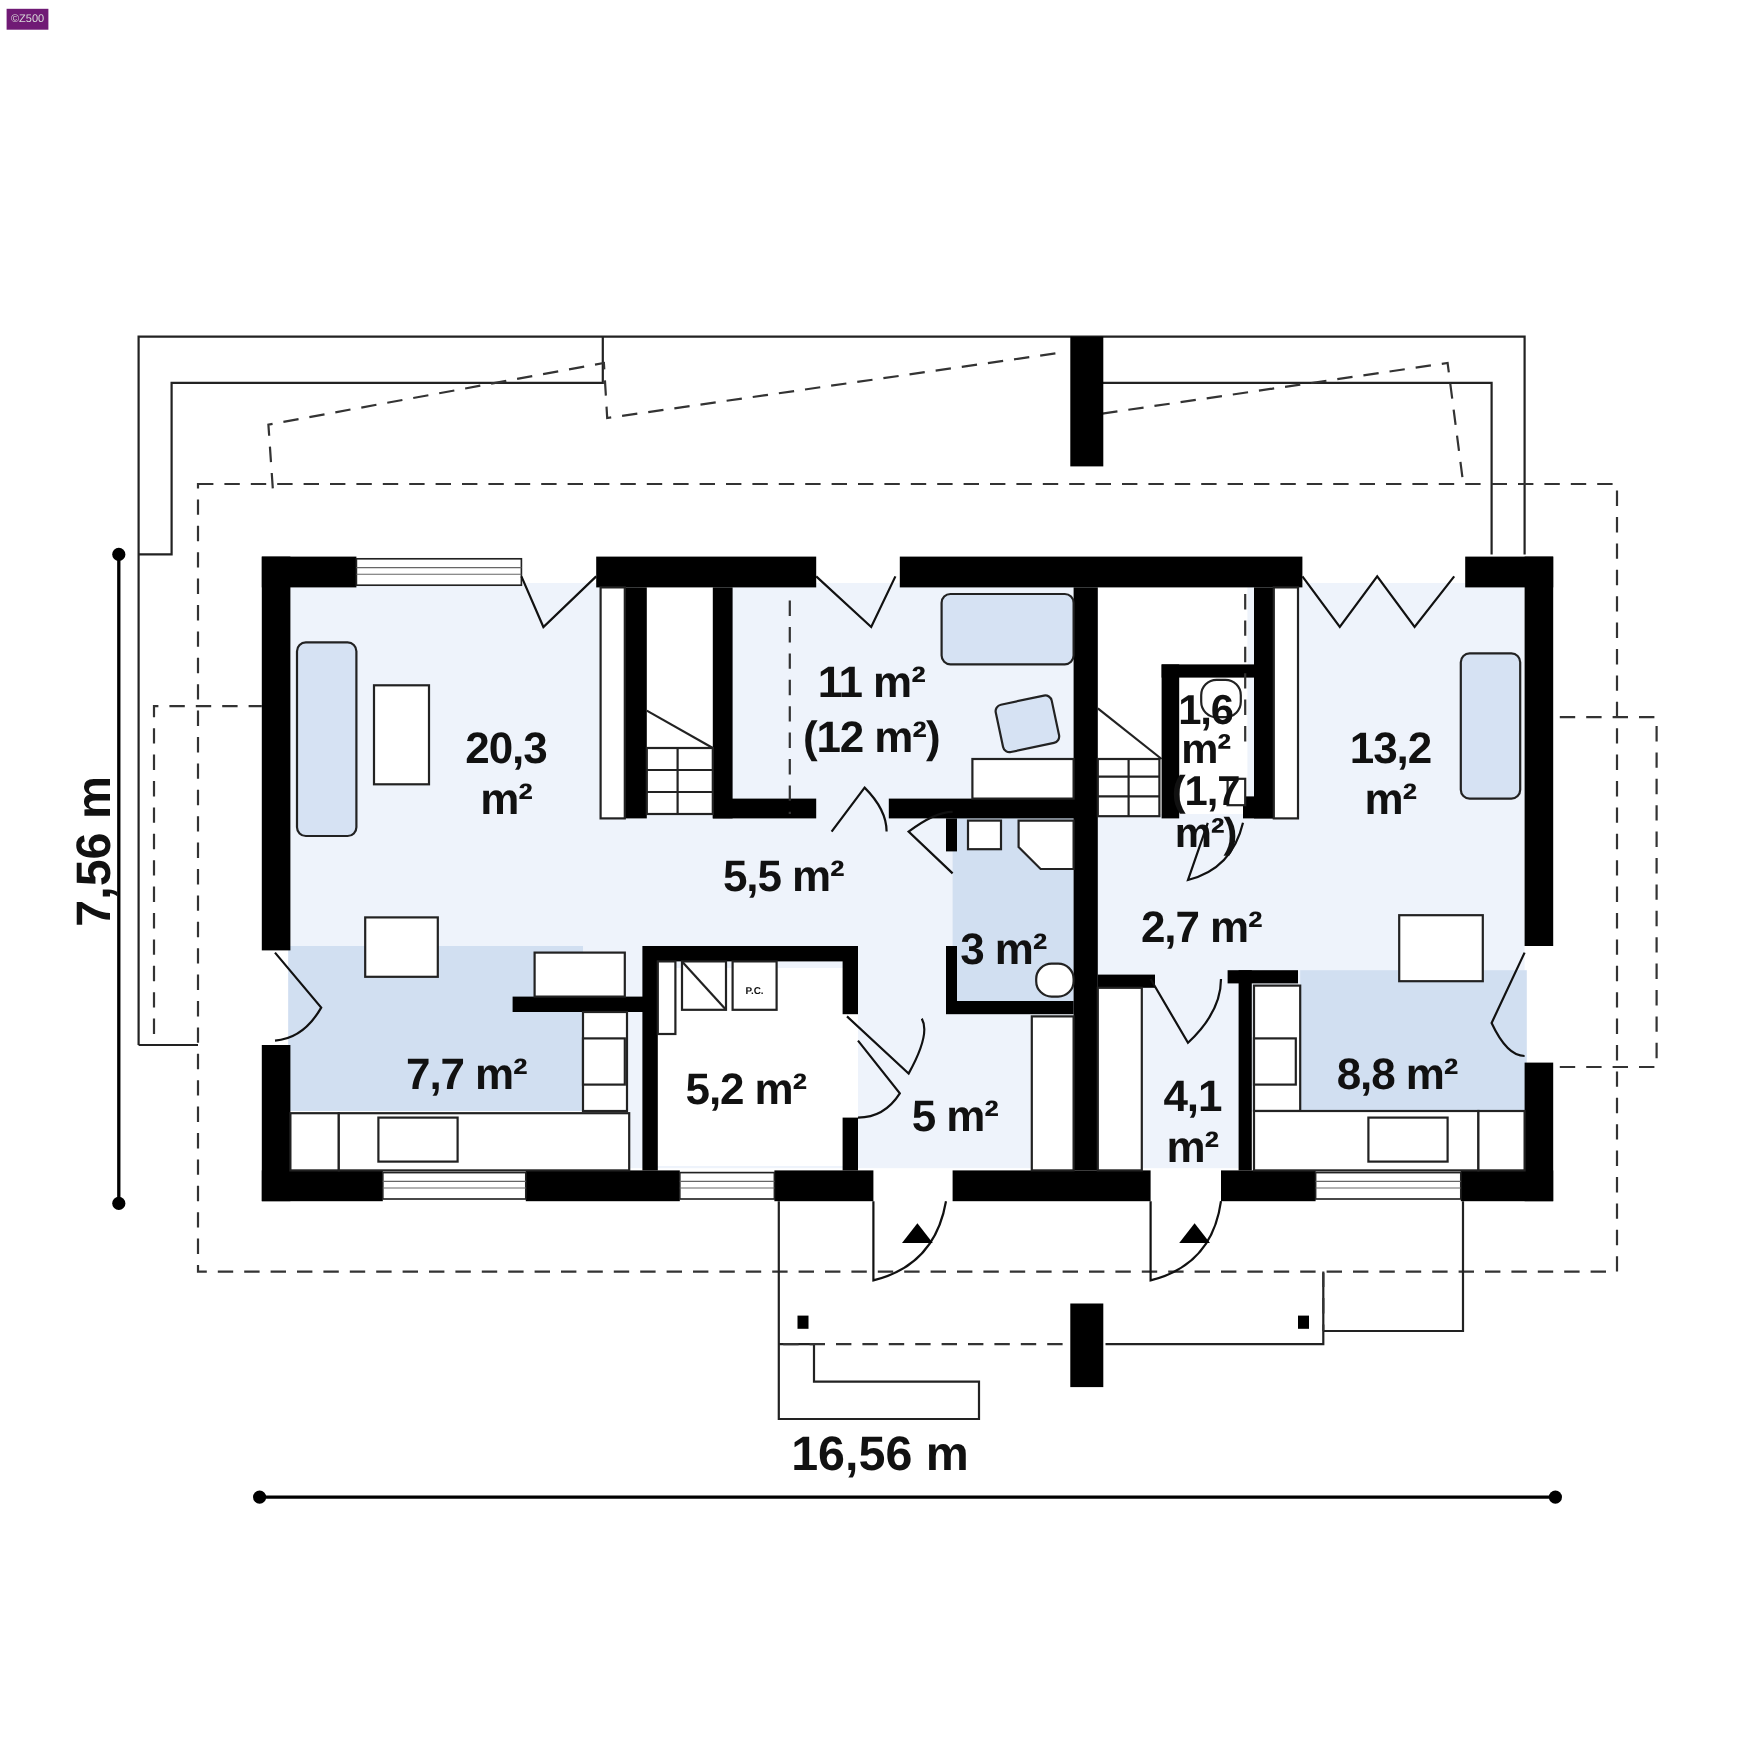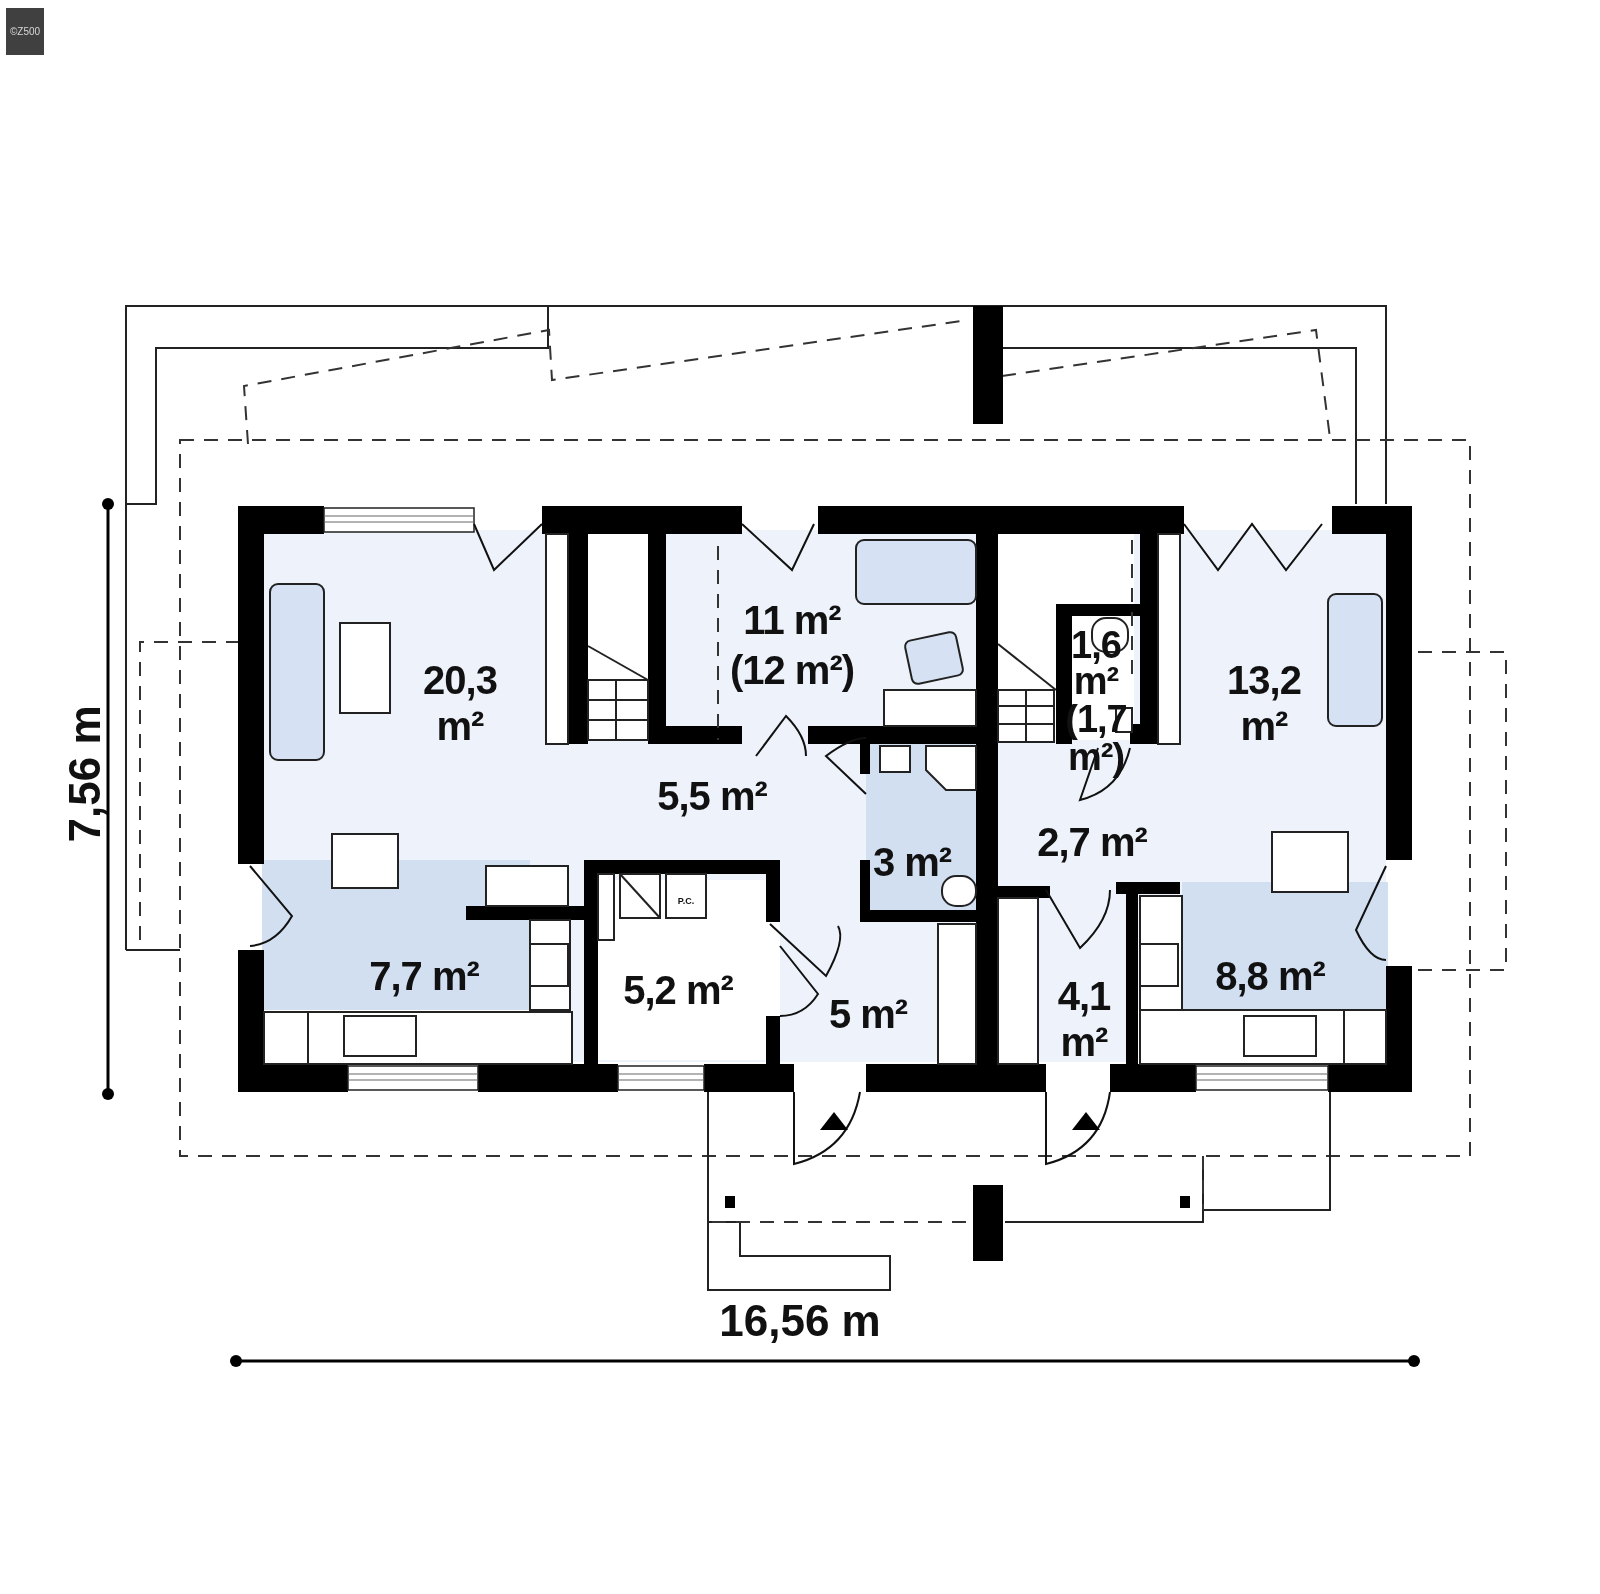--- a/index.html
+++ b/index.html
@@ -1,17 +1,17 @@
 <!DOCTYPE html>
 <html><head>
   <meta charset="utf-8">
   <style>
     html, body { margin: 0; padding: 0; background: #ffffff; }
     body { width: 1600px; height: 1594px; position: relative; overflow: hidden; font-family: "Liberation Sans", sans-serif; }
-    .badge { position: absolute; left: 6px; top: 8px; background: #404040; color: #d8d8d8; font-family: "Liberation Sans", sans-serif; font-size: 10px; padding: 18px 4px; text-align: center; }
+    .badge { position: absolute; left: 6px; top: 8px; background: #701a75; color: #d8d8d8; font-family: "Liberation Sans", sans-serif; font-size: 10px; padding: 4px 4px; text-align: center; }
     svg { position: absolute; left: 0; top: 0; }
     .lbl { font-family: "Liberation Sans", sans-serif; font-weight: bold; fill: #111; text-anchor: middle; }
     .rm { font-size: 40px; letter-spacing: -1px; }
     .rm-small { font-size: 38px; letter-spacing: -1px; }
     .dim { font-size: 44px; }
     .wall { fill: #000; }
     .thin { fill: none; stroke: #222; stroke-width: 2; }
     .dash { fill: none; stroke: #333; stroke-width: 2; stroke-dasharray: 14 10; }
     .furn { fill: #d6e2f3; stroke: #222; stroke-width: 2; }
     .furn-w { fill: #ffffff; stroke: #222; stroke-width: 2; }

